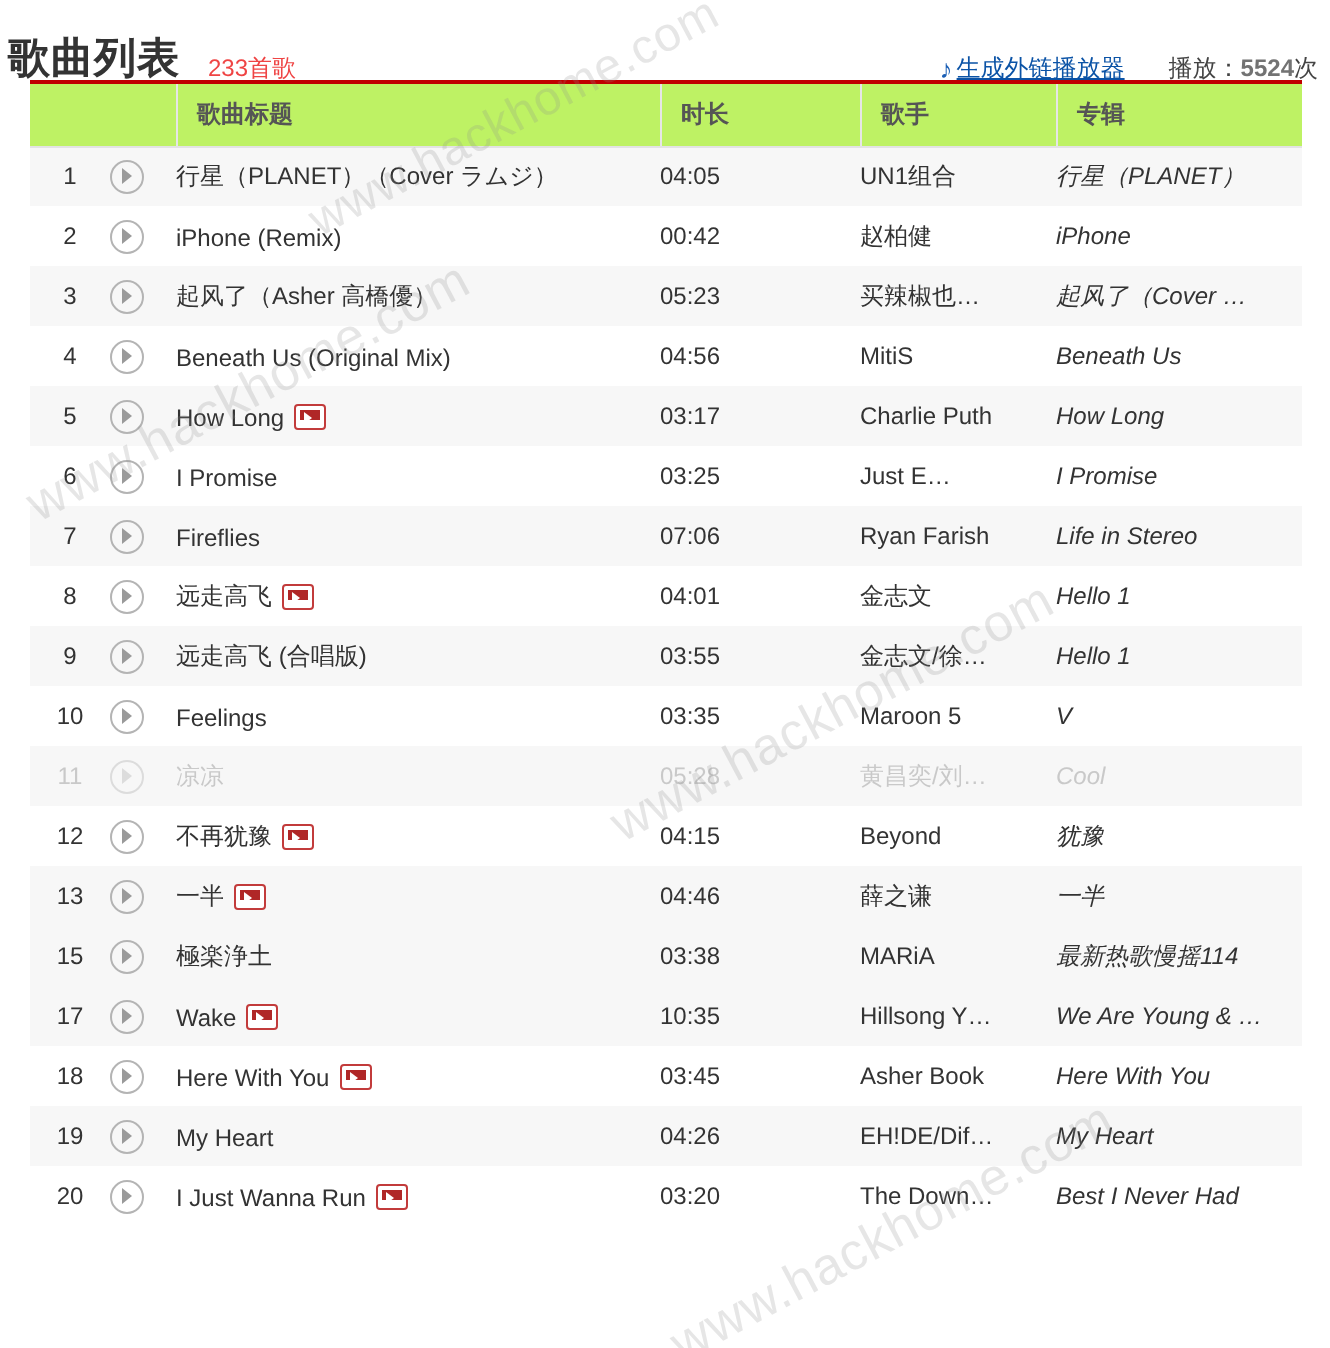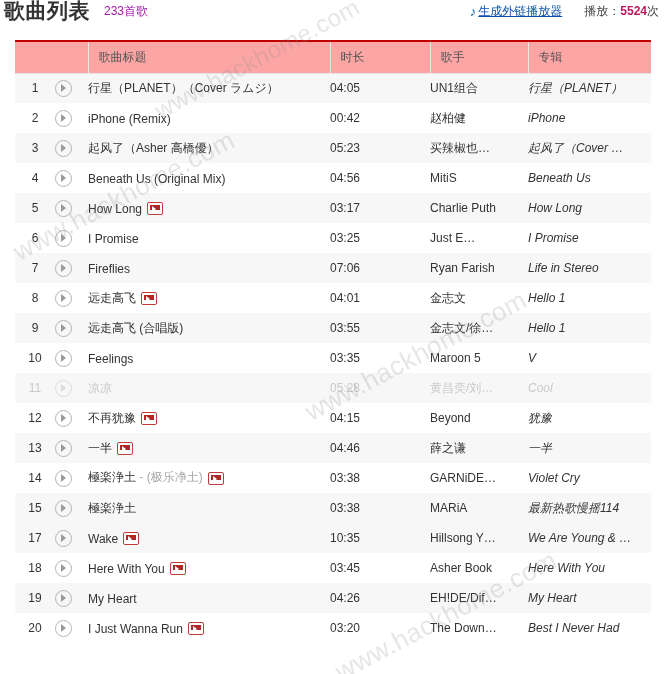--- a/index.html
+++ b/index.html
@@ -39,33 +39,33 @@
   .wm2 { left: 300px; top: 400px; }
   .wm3 { left: 330px; top: 660px; }
   .wm4 { left: 150px; top: 100px; font-size: 24px; }
 
   
   .page-header {
     position: relative;
     height: 40px;
     padding: 0 6px 0 4px;
     display: flex;
-    align-items: flex-start;
+    align-items: flex-end;
     z-index: 2;
   }
   .page-title {
     font-size: 21px;
     font-weight: bold;
     color: #333333;
     line-height: 1;
     letter-spacing: 0.5px;
   }
   .song-count {
     font-size: 12px;
-    color: #a21caf;
+    color: #ef4444;
     margin-left: 14px;
     position: relative;
     top: 3px;
   }
   .header-right {
     margin-left: auto;
     display: flex;
     align-items: center;
     position: relative;
     top: 3px;
@@ -87,41 +87,41 @@
     margin-right: 2px;
     line-height: 1;
   }
   .play-count {
     font-size: 12px;
     color: #444444;
     margin-left: 22px;
     white-space: nowrap;
   }
   .play-count .num {
-    color: #be185d;
+    color: #737373;
     font-weight: bold;
   }
 
   
   .table-wrap {
     position: relative;
     margin: 0 14px 0 15px;
     z-index: 2;
   }
   table.songs {
     width: 100%;
     border-collapse: collapse;
     table-layout: fixed;
   }
   table.songs thead th {
-    background: #fca5a5;
+    background: #bef264;
     border-top: 2px solid #c00000;
     border-bottom: 1px solid #e3e3e3;
     height: 32px;
-    font-weight: normal;
+    font-weight: bold;
     font-size: 12px;
     color: #555555;
     text-align: left;
     padding: 0 0 0 10px;
     border-left: 1px solid #e6e6e6;
     box-sizing: border-box;
   }
   table.songs thead th.first {
     border-left: none;
   }
@@ -367,28 +367,20 @@
           <td class="album">犹豫</td>
         </tr>
         <tr class="odd">
           <td class="num">13</td>
           <td class="play"><span class="play-circle"></span></td>
           <td class="title"><span class="title-text">一半</span><span class="mv-badge"></span></td>
           <td class="dur">04:46</td>
           <td class="artist">薛之谦</td>
           <td class="album">一半</td>
         </tr>
-        <tr class="even">
-          <td class="num">14</td>
-          <td class="play"><span class="play-circle"></span></td>
-          <td class="title"><span class="title-text">極楽浄土</span><span class="title-sub"> - (极乐净土)</span><span class="mv-badge"></span></td>
-          <td class="dur">03:38</td>
-          <td class="artist">GARNiDE…</td>
-          <td class="album">Violet Cry</td>
-        </tr>
         <tr class="odd">
           <td class="num">15</td>
           <td class="play"><span class="play-circle"></span></td>
           <td class="title"><span class="title-text">極楽浄土</span></td>
           <td class="dur">03:38</td>
           <td class="artist">MARiA</td>
           <td class="album">最新热歌慢摇114</td>
         </tr>
         <tr class="odd">
           <td class="num">17</td>

